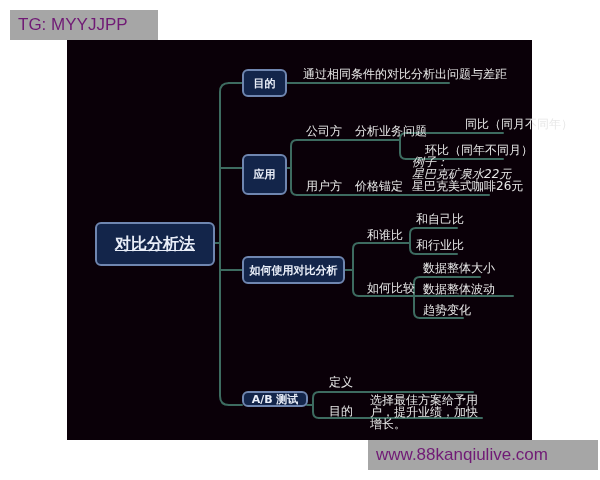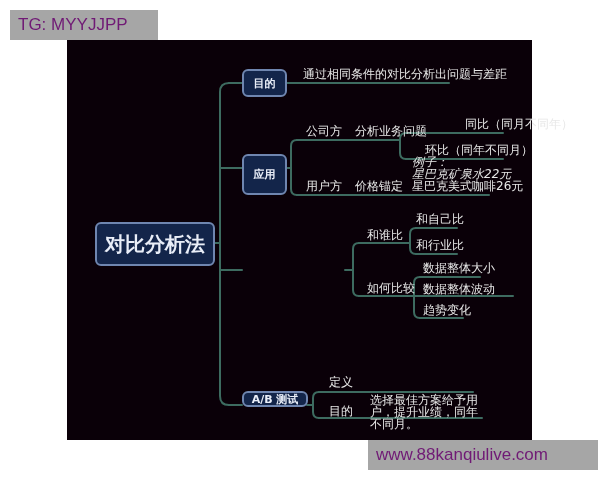--- a/index.html
+++ b/index.html
@@ -20,21 +20,21 @@
       position: absolute; left: 67px; top: 40px; width: 465px; height: 400px;
       background: #0a0008;
     }
     #links { position: absolute; left: 0; top: 0; }
     .node {
       position: absolute; box-sizing: border-box;
       background: #13254a; border: 2px solid #6f86b0; border-radius: 6px;
       color: #e9eef8; display: flex; align-items: center; justify-content: center;
       font-weight: bold; white-space: nowrap;
     }
-    .root { font-size: 20px; }
+    .root { font-size: 16px; text-decoration: underline; }
     .l1 { font-size: 11px; }
     .lbl {
       position: absolute; color: #e8e8e8; font-size: 12px; line-height: 12px;
       white-space: nowrap;
     }
     .multi { white-space: normal; }
   </style>
 </head>
 <body>
 
@@ -78,20 +78,21 @@
       <path d="M252,352 Q246,352 246,358 L246,372 Q246,378 252,378"></path>
       <path d="M252,352 L406,352"></path>
       <path d="M252,378 L415,378"></path>
     </g>
   </svg>
 
   <div class="node root" style="left:28px;top:182px;width:120px;height:44px;">对比分析法</div>
 
   <div class="node l1" style="left:175px;top:29px;width:45px;height:28px;">目的</div>
   <div class="node l1" style="left:175px;top:114px;width:45px;height:41px;">应用</div>
+  <div class="node l1" style="left:175px;top:216px;width:103px;height:28px;">如何使用对比分析</div>
   <div class="node l1" style="left:175px;top:351px;width:66px;height:16px;">A/B 测试</div>
 
   <div class="lbl" style="left:236px;top:28px;">通过相同条件的对比分析出问题与差距</div>
 
   <div class="lbl" style="left:239px;top:85px;">公司方</div>
   <div class="lbl" style="left:288px;top:85px;">分析业务问题</div>
   <div class="lbl" style="left:358px;top:78px;padding-left:40px;">同比（同月不同年）</div>
   <div class="lbl" style="left:358px;top:104px;">环比（同年不同月）</div>
   <div class="lbl" style="left:239px;top:140px;text-align:right;">用户方</div>
   <div class="lbl" style="left:288px;top:140px;">价格锚定</div>
@@ -102,16 +103,16 @@
   <div class="lbl" style="left:300px;top:189px;">和谁比</div>
   <div class="lbl" style="left:349px;top:173px;">和自己比</div>
   <div class="lbl" style="left:349px;top:199px;">和行业比</div>
   <div class="lbl" style="left:300px;top:242px;">如何比较</div>
   <div class="lbl" style="left:356px;top:222px;">数据整体大小</div>
   <div class="lbl" style="left:356px;top:243px;">数据整体波动</div>
   <div class="lbl" style="left:356px;top:264px;">趋势变化</div>
 
   <div class="lbl" style="left:262px;top:336px;">定义</div>
   <div class="lbl" style="left:262px;top:365px;">目的</div>
-  <div class="lbl multi" style="left:303px;top:354px;width:110px;">选择最佳方案给予用户，提升业绩，同年不同月。</div>
+  <div class="lbl multi" style="left:303px;top:354px;width:110px;">选择最佳方案给予用户，提升业绩，加快增长。</div>
 </div>
 
 <div class="wm" id="wm-bottom">www.88kanqiulive.com</div>
 
 </body></html>

